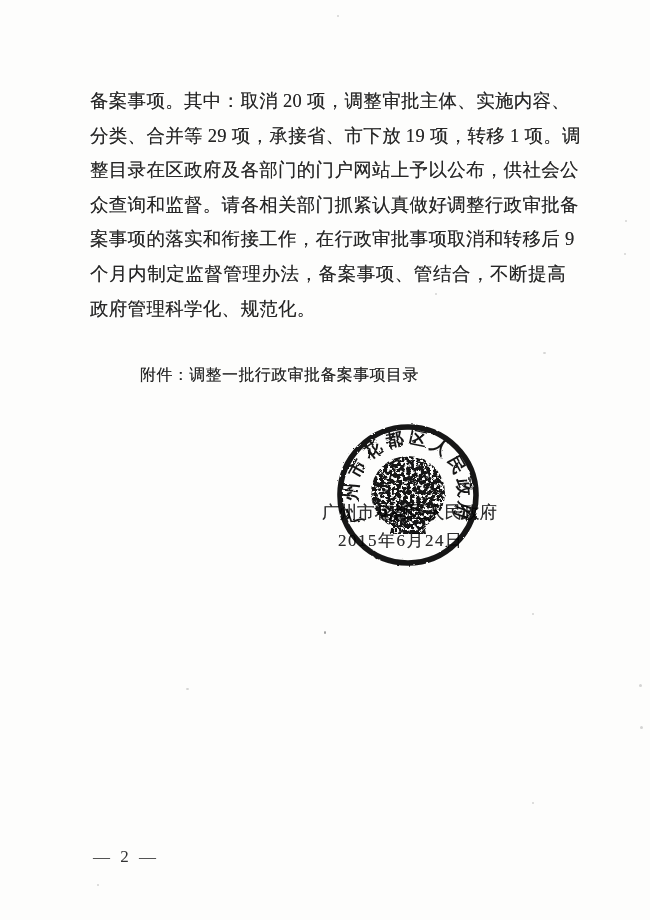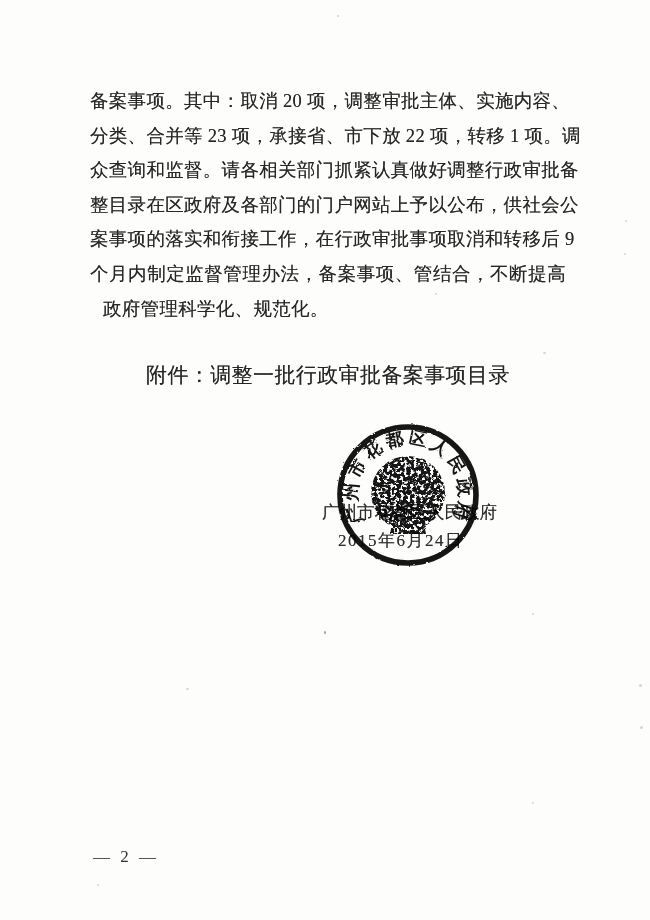--- a/index.html
+++ b/index.html
@@ -31,30 +31,29 @@
     white-space: nowrap;
     text-align: justify;
     text-align-last: justify;
     text-justify: inter-character;
     letter-spacing: 0.3px;
     text-shadow: 0 0 0.5px rgba(20,20,20,0.55);
   }
   .body-line.no-justify {
     text-align: left;
     text-align-last: left;
-    margin-left: 13px;
   }
   
   .attachment-line {
     position: absolute;
-    left: 146px;
+    left: 140px;
     top: 358px;
     height: 34px;
     line-height: 34px;
-    font-size: 21px;
+    font-size: 16px;
     letter-spacing: 0.4px;
     text-shadow: 0 0 0.5px rgba(20,20,20,0.55);
     white-space: nowrap;
   }
   
   .signature-text {
     position: absolute;
     left: 322px;
     top: 502px;
     font-size: 17.5px;
@@ -109,23 +108,23 @@
   }
   .speck.faint { background: rgba(90,90,90,0.25); }
 </style>
 </head>
 <body>
 
 <div class="page">
 
   <div class="body-text">
     <div class="body-line">备案事项。其中：取消 20 项，调整审批主体、实施内容、</div>
-    <div class="body-line">分类、合并等 23 项，承接省、市下放 22 项，转移 1 项。调</div>
+    <div class="body-line">分类、合并等 29 项，承接省、市下放 19 项，转移 1 项。调</div>
+    <div class="body-line">整目录在区政府及各部门的门户网站上予以公布，供社会公</div>
     <div class="body-line">众查询和监督。请各相关部门抓紧认真做好调整行政审批备</div>
-    <div class="body-line">整目录在区政府及各部门的门户网站上予以公布，供社会公</div>
     <div class="body-line">案事项的落实和衔接工作，在行政审批事项取消和转移后 9</div>
     <div class="body-line">个月内制定监督管理办法，备案事项、管结合，不断提高</div>
     <div class="body-line no-justify">政府管理科学化、规范化。</div>
   </div>
 
   <div class="attachment-line">附件：调整一批行政审批备案事项目录</div>
 
   <div class="signature-text">广州市花都区人民政府</div>
 
   <div class="date-text">2015年6月24日</div>

